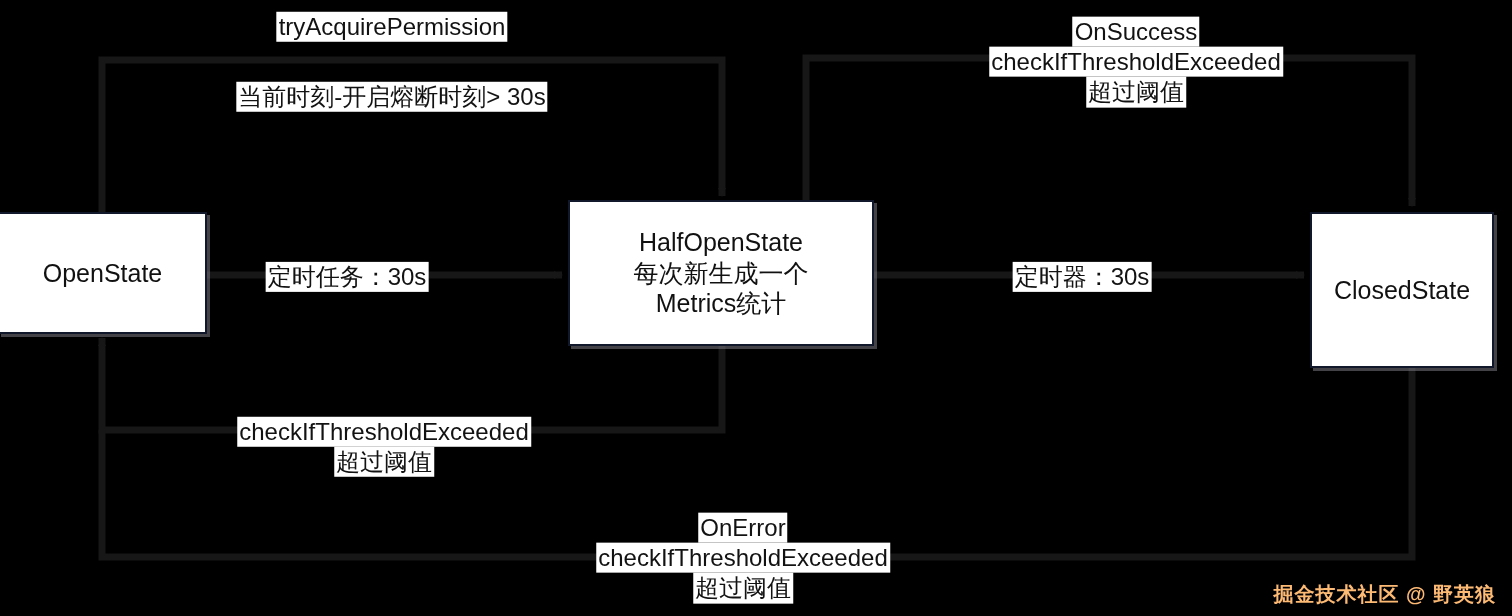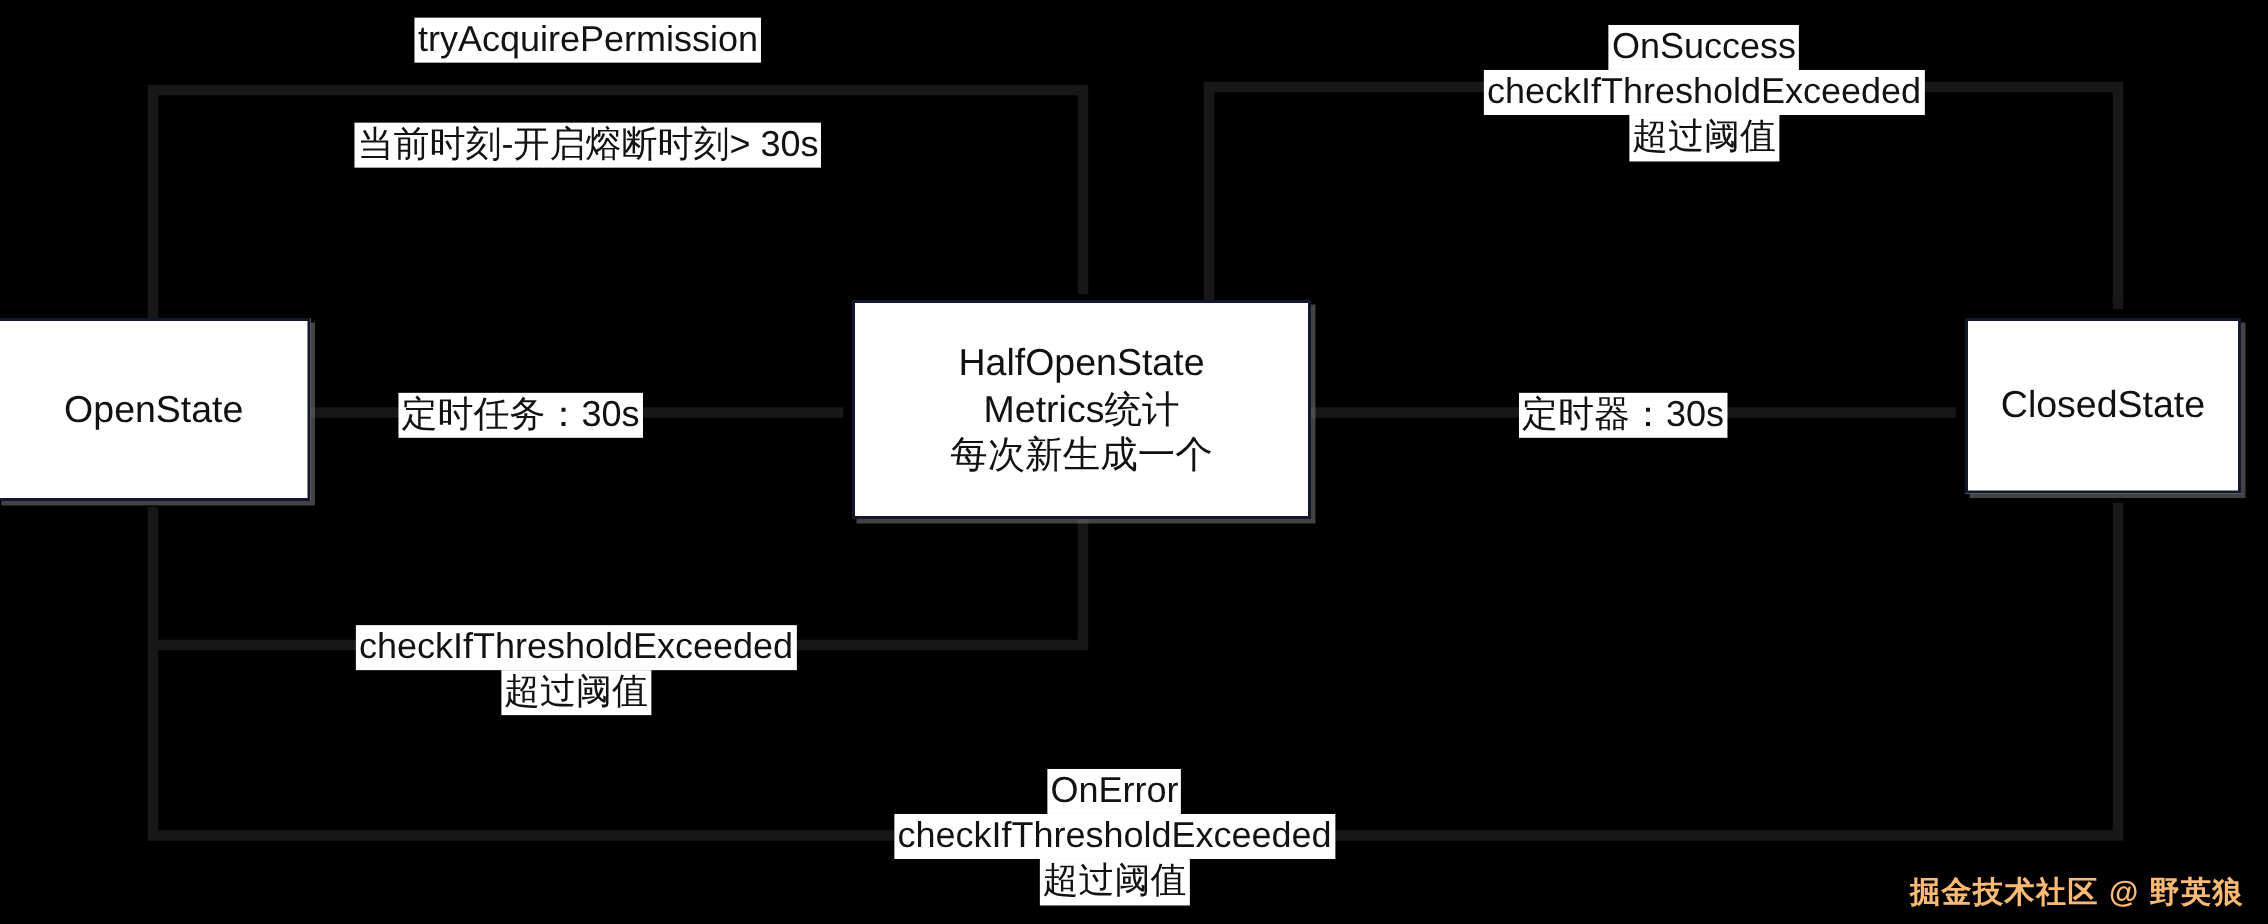--- a/index.html
+++ b/index.html
@@ -102,25 +102,25 @@
       <path d="M1412,335 L1412,557 L102,557 L102,430" fill="none" stroke="#171717" stroke-width="7"></path>
     </g>
   </svg>
 
   <div class="state-box" style="left:-2px; top:212px; width:209px; height:122px;">
     <span class="ln">OpenState</span>
   </div>
 
   <div class="state-box" style="left:568px; top:200px; width:306px; height:146px;">
     <span class="ln">HalfOpenState</span>
+    <span class="ln">每次新生成一个</span>
     <span class="ln">Metrics统计</span>
-    <span class="ln">每次新生成一个</span>
   </div>
 
-  <div class="state-box" style="left:1310px; top:212px; width:184px; height:117px;">
+  <div class="state-box" style="left:1310px; top:212px; width:184px; height:156px;">
     <span class="ln">ClosedState</span>
   </div>
 
   <div class="edge-label" style="left:392px; top:62px;gap:40px;">
     <span class="ln">tryAcquirePermission</span>
     <span class="ln">当前时刻-开启熔断时刻&gt; 30s</span>
   </div>
 
   <div class="edge-label" style="left:347px; top:277px;">
     <span class="ln">定时任务：30s</span>

